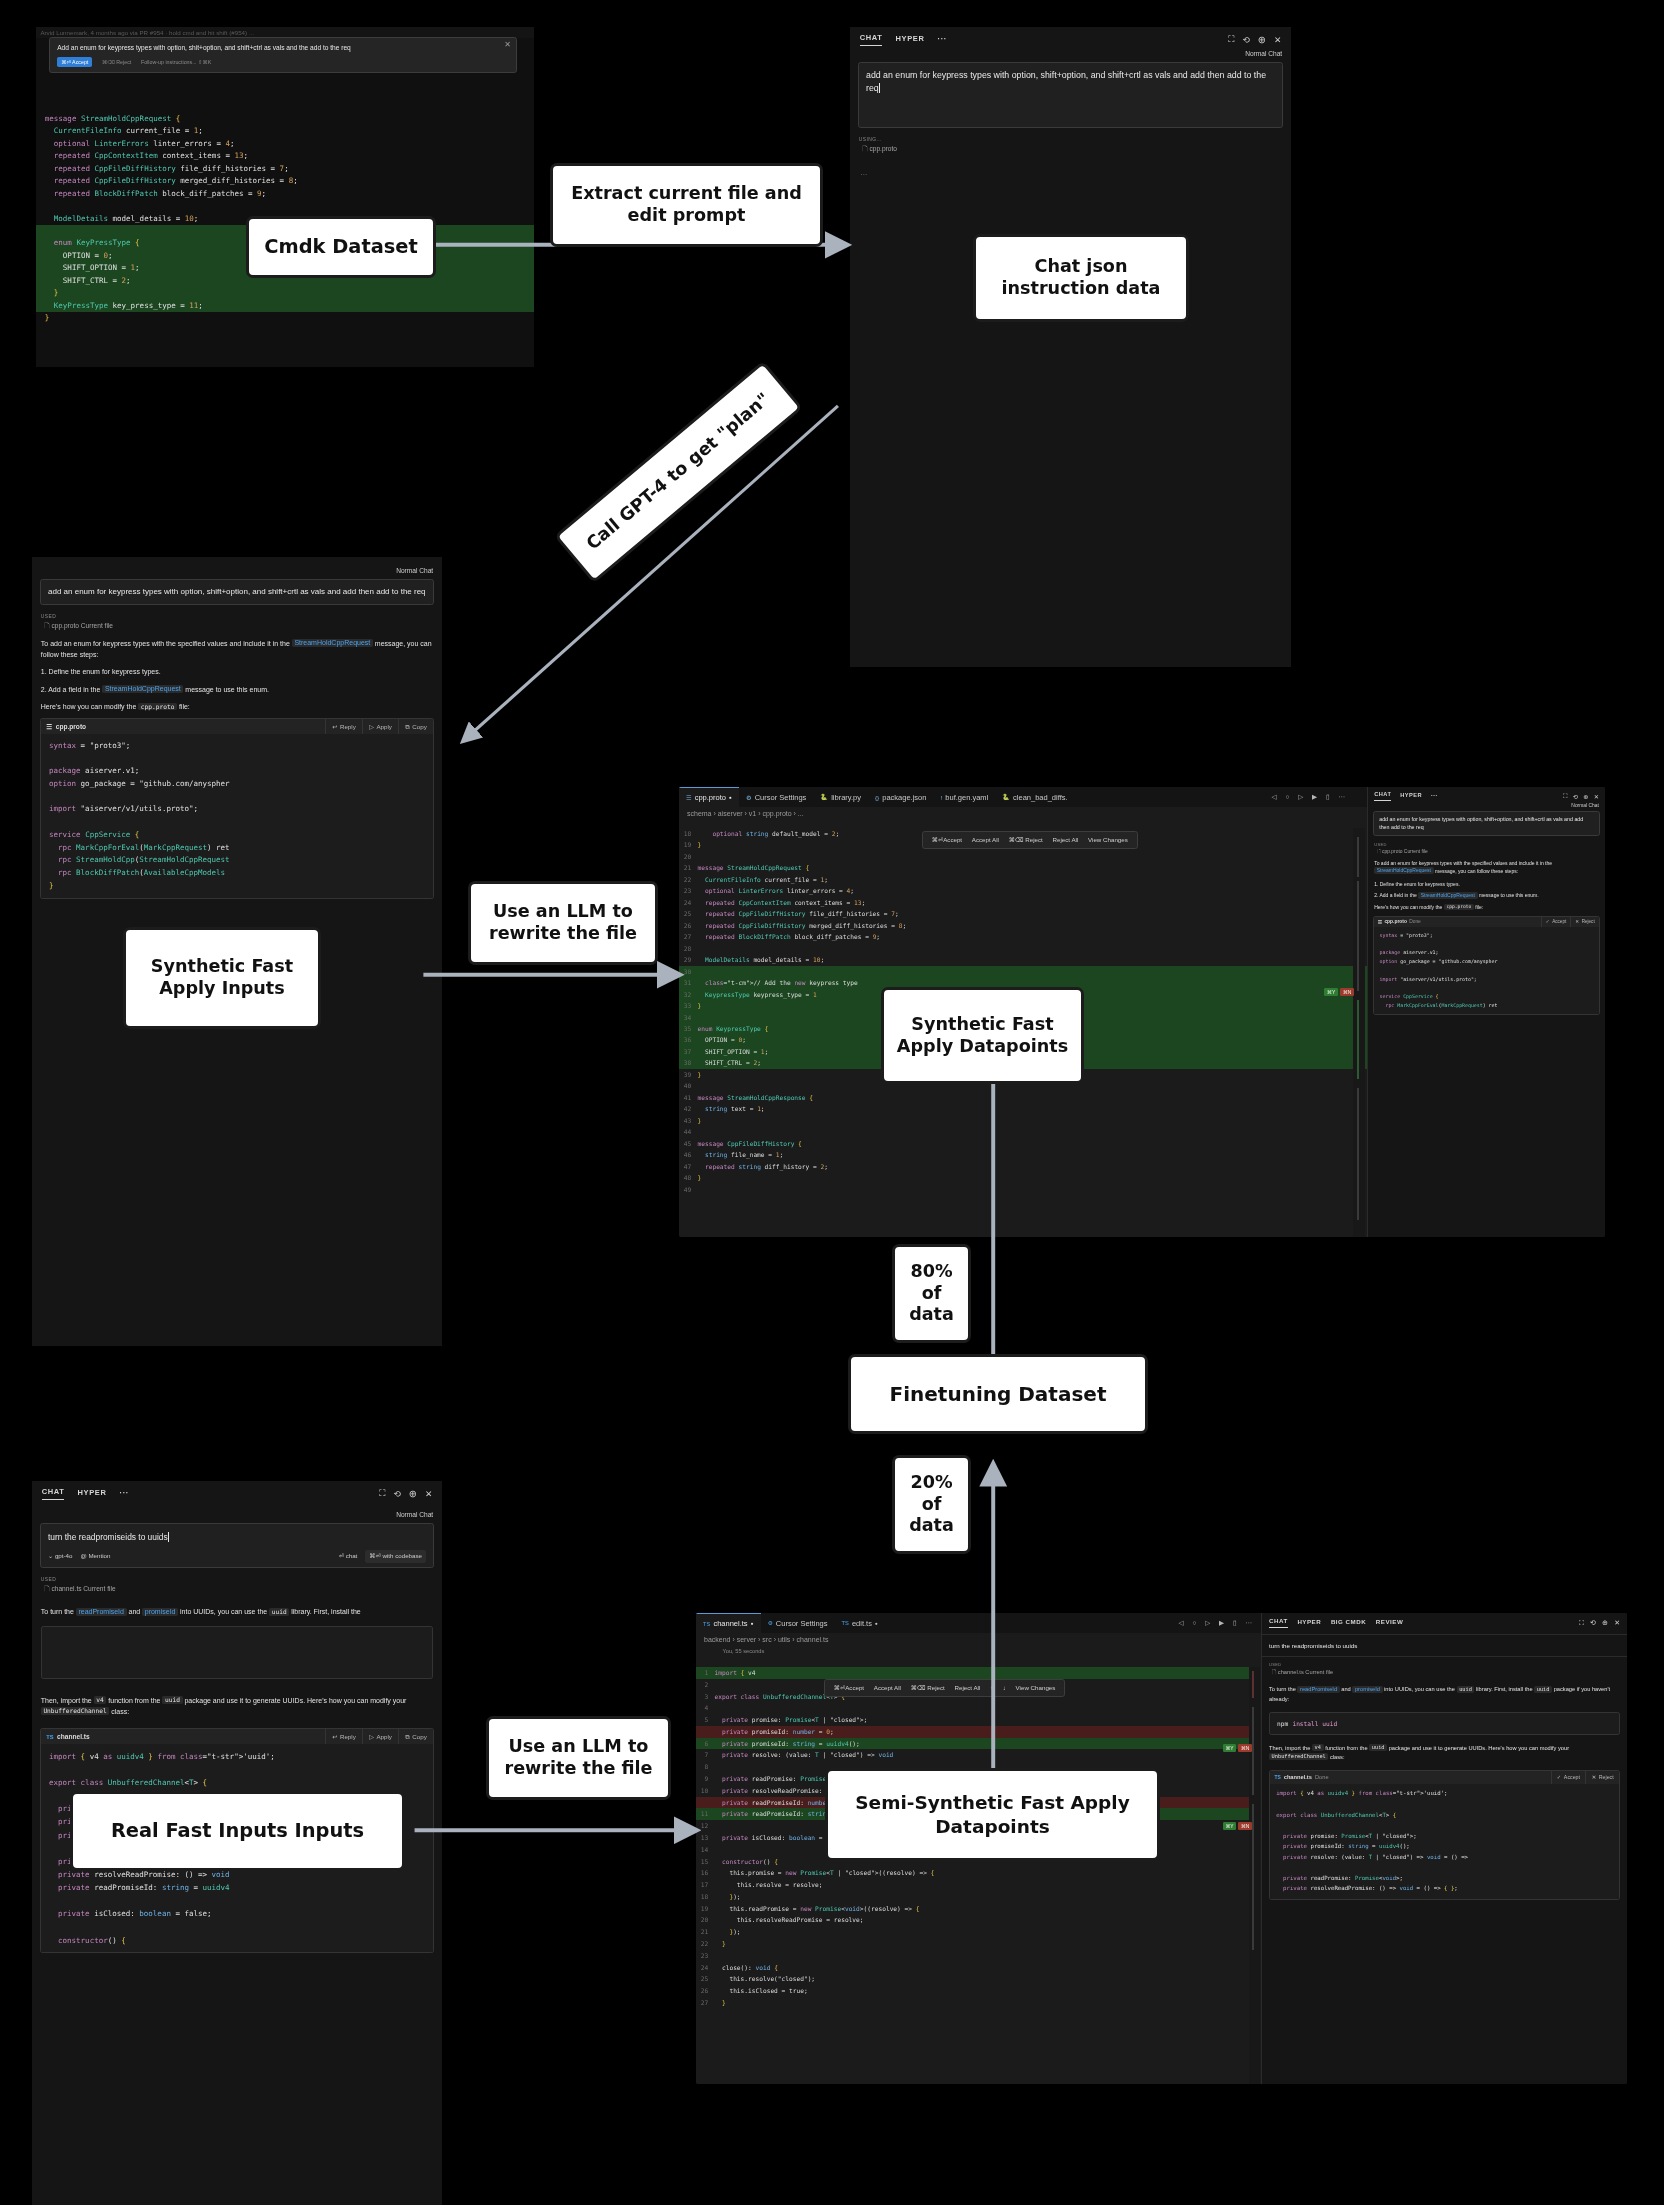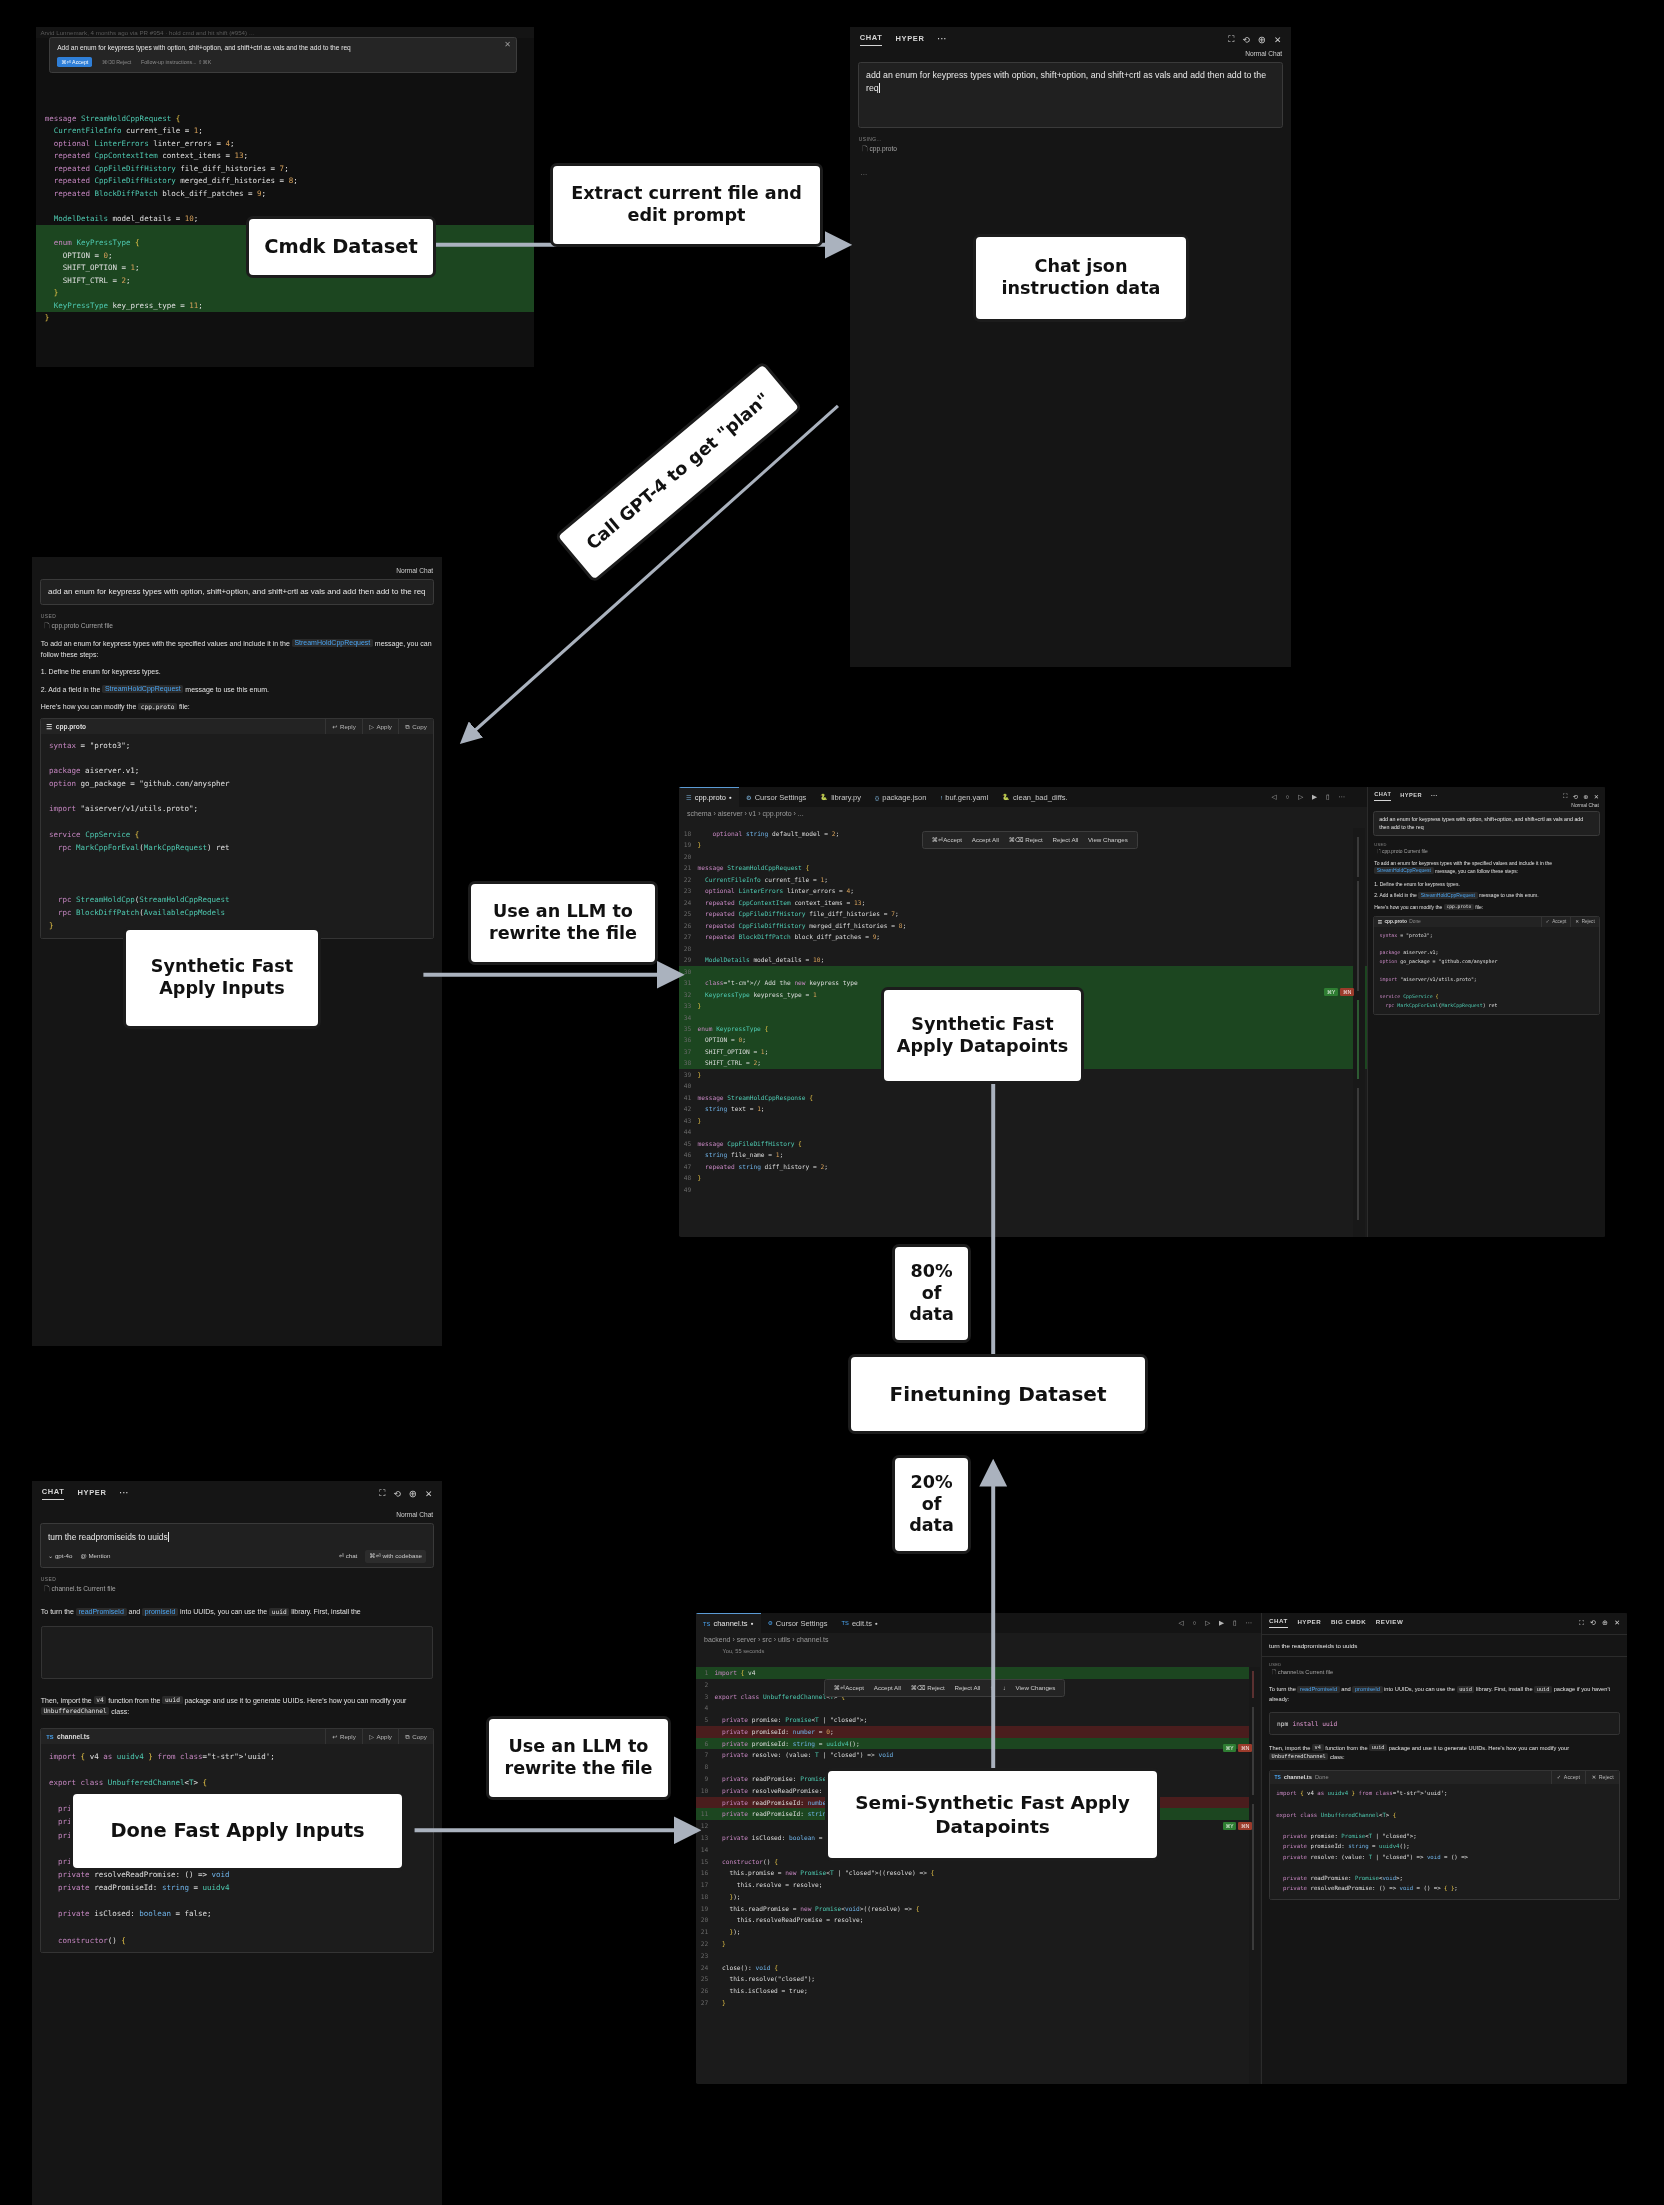--- a/index.html
+++ b/index.html
@@ -194,21 +194,21 @@
     <div class="code-card-body mono" id="mid-left-code" style="font-size:7.5px; line-height:1.7; padding-left:8px; color:#e0e0e0;">
         <div style="white-space: pre;"><span class="t-kw">syntax</span> = "proto3";</div>
         <div style="white-space: pre;">&nbsp;</div>
         <div style="white-space: pre;"><span class="t-kw">package</span> aiserver.v1;</div>
         <div style="white-space: pre;"><span class="t-kw">option</span> go_package = "github.com/anyspher</div>
         <div style="white-space: pre;">&nbsp;</div>
         <div style="white-space: pre;"><span class="t-kw">import</span> "aiserver/v1/utils.proto";</div>
         <div style="white-space: pre;">&nbsp;</div>
         <div style="white-space: pre;"><span class="t-kw">service</span> <span class="t-type">CppService</span> <span class="t-br">{</span></div>
         <div style="white-space: pre;">  <span class="t-kw">rpc</span> <span class="t-type">MarkCppForEval</span>(<span class="t-type">MarkCppRequest</span>) ret</div>
-        <div style="white-space: pre; margin-top: 40px;">  <span class="t-kw">rpc</span> <span class="t-type">StreamHoldCpp</span>(<span class="t-type">StreamHoldCppRequest</span></div>
+        <div style="white-space: pre;">  <span class="t-kw">rpc</span> <span class="t-type">StreamHoldCpp</span>(<span class="t-type">StreamHoldCppRequest</span></div>
         <div style="white-space: pre;">  <span class="t-kw">rpc</span> <span class="t-type">BlockDiffPatch</span>(<span class="t-type">AvailableCppModels</span></div>
         <div style="white-space: pre;"><span class="t-br">}</span></div>
       </div>
   </div>
 </div>
 
 <div class="panel" style="left:679px; top:787px; width:926px; height:450px; background:#1b1b1b; border-radius:1.8px;">
 
   <div class="ide-tabbar" id="ide-mid-tabs">
       <div class="ide-tab active">
@@ -647,18 +647,18 @@
 <div class="callout" style="left:892px; top:1244px; width:79px; height:99px; font-size:17.6px; white-space:pre-line;"><span>80%
 of
 data</span></div>
 
 <div class="callout" style="left:848px; top:1354px; width:300px; height:80px; font-size:20px;">Finetuning Dataset</div>
 
 <div class="callout" style="left:892px; top:1455px; width:79px; height:99px; font-size:17.6px; white-space:pre-line;"><span>20%
 of
 data</span></div>
 
-<div class="callout" style="left:70px; top:1791px; width:335px; height:80px; font-size:19.4px;">Done Fast Apply Inputs</div>
+<div class="callout" style="left:70px; top:1791px; width:335px; height:80px; font-size:19.4px;">Real Fast Inputs Inputs</div>
 
 <div class="callout" style="left:486px; top:1716px; width:185px; height:84px; font-size:17.6px;">Use an LLM to rewrite the file</div>
 
 <div class="callout" style="left:825px; top:1768px; width:335px; height:93px; font-size:18.5px;">Semi-Synthetic Fast Apply Datapoints</div>
 
 
 </body></html>

